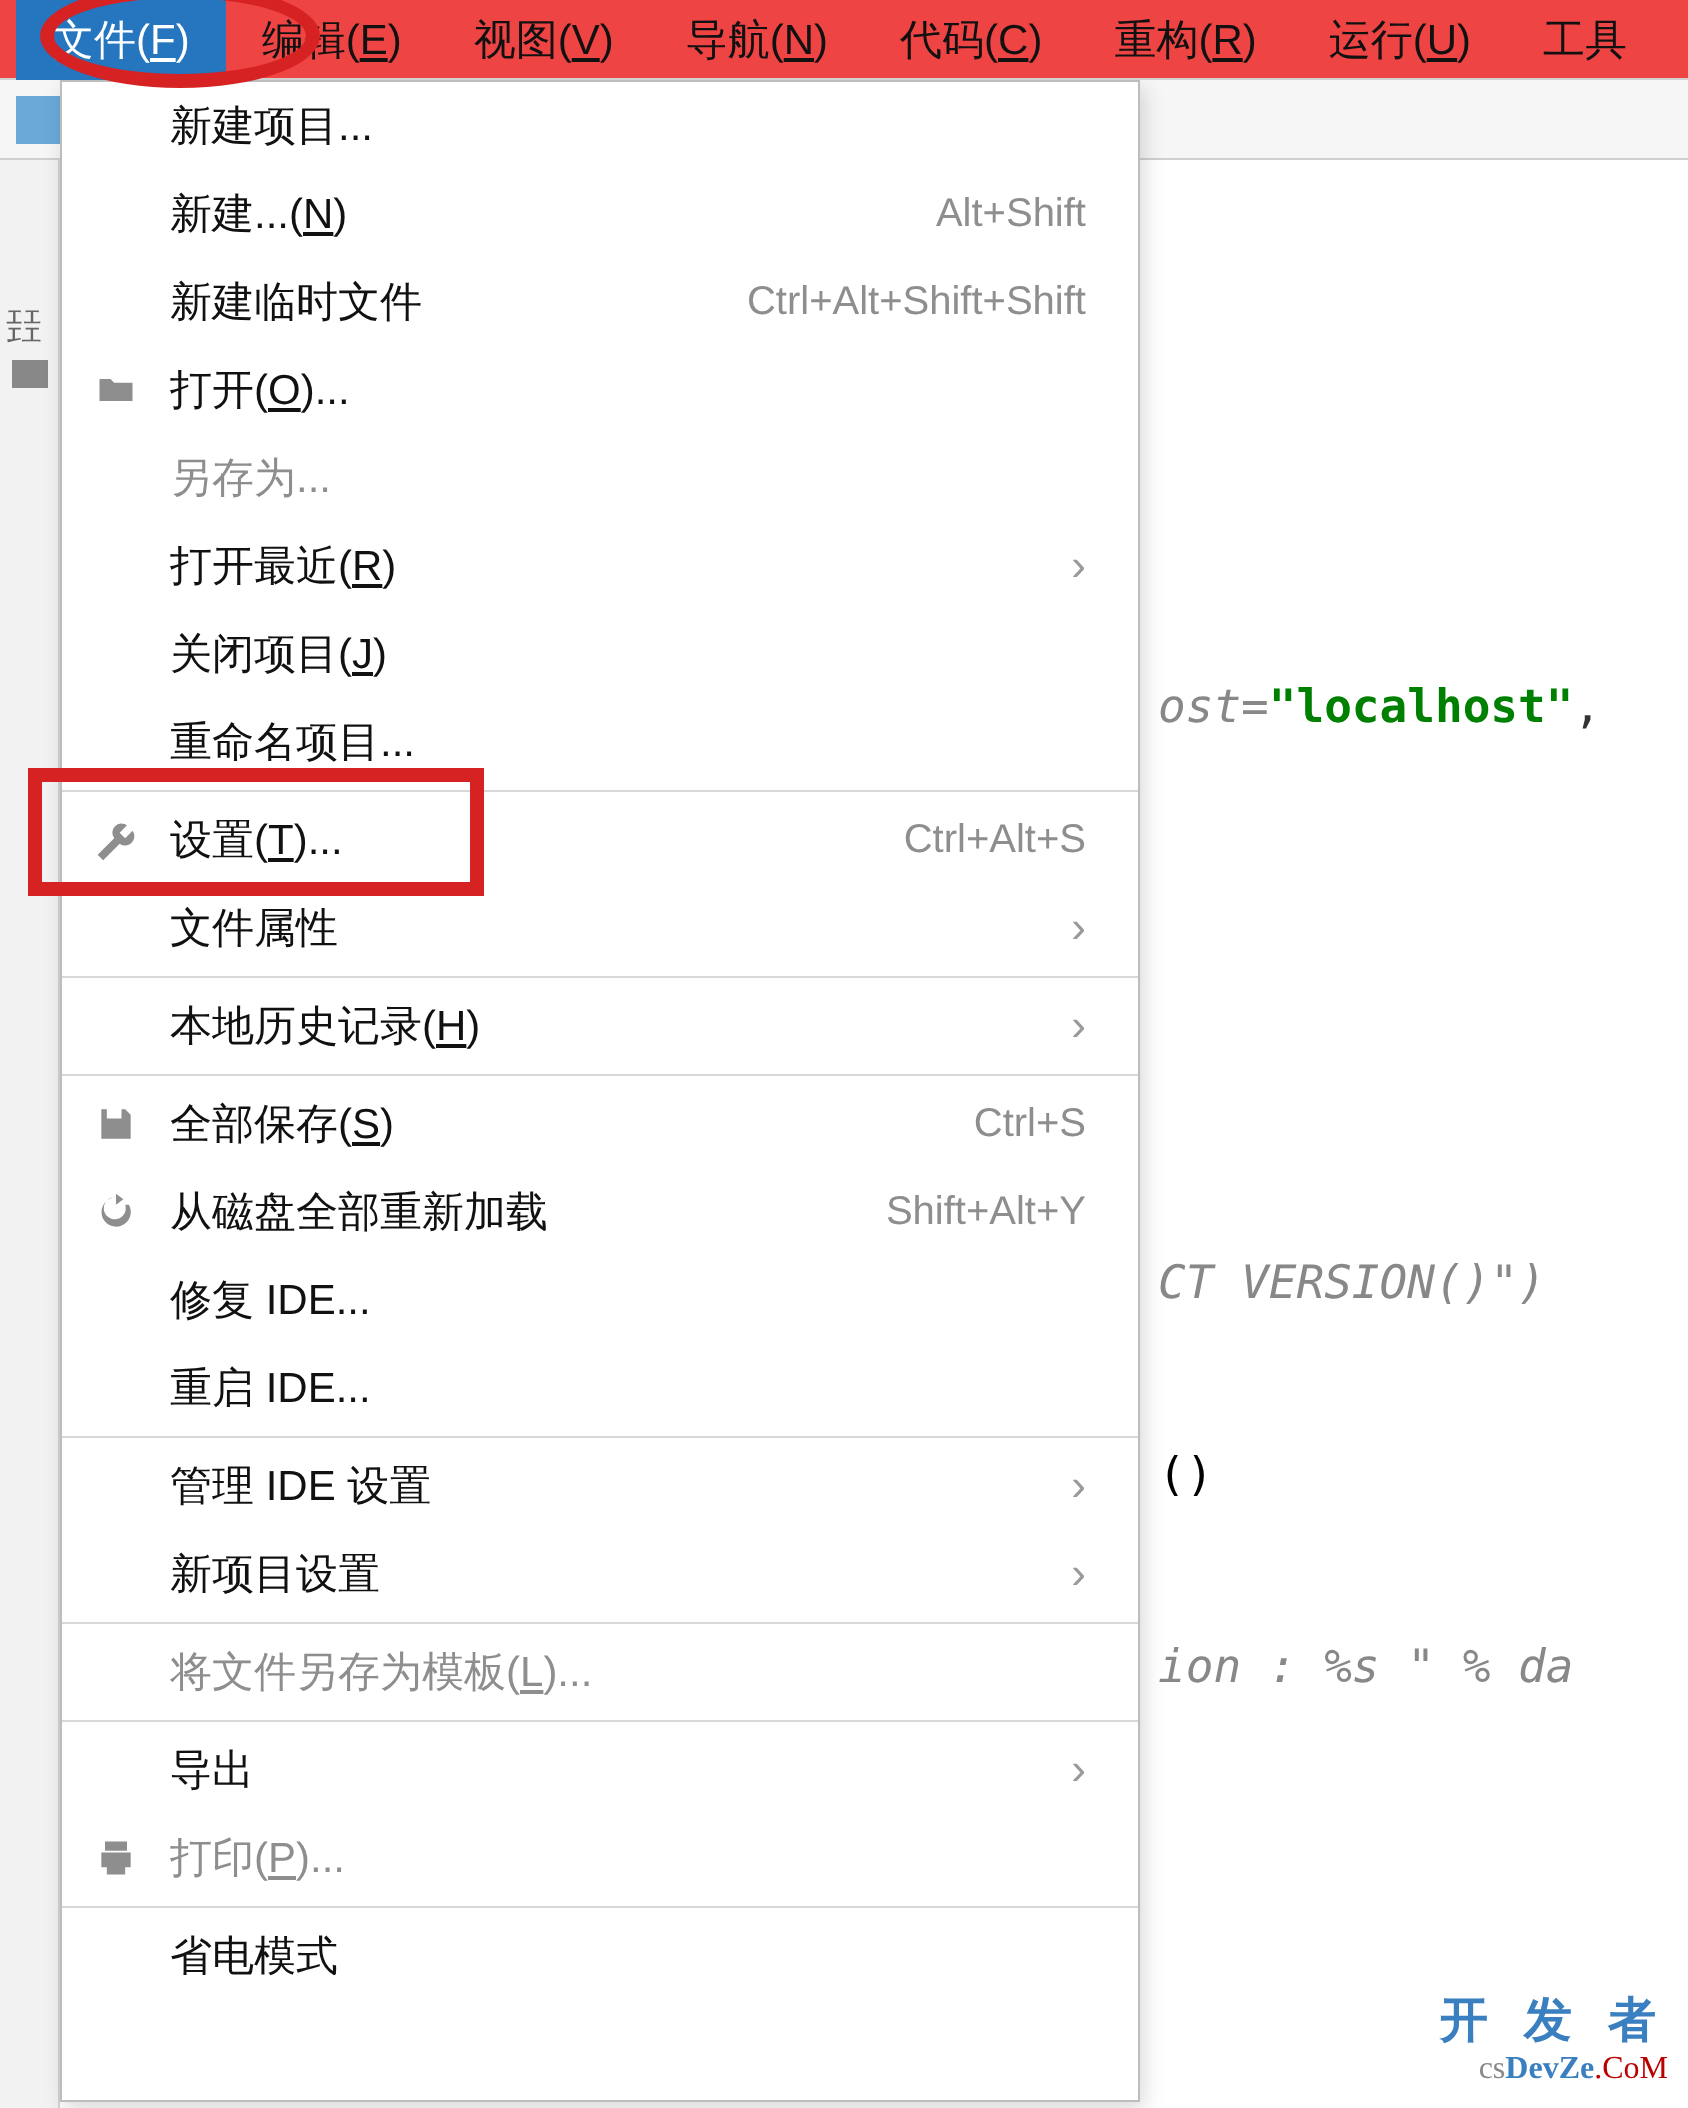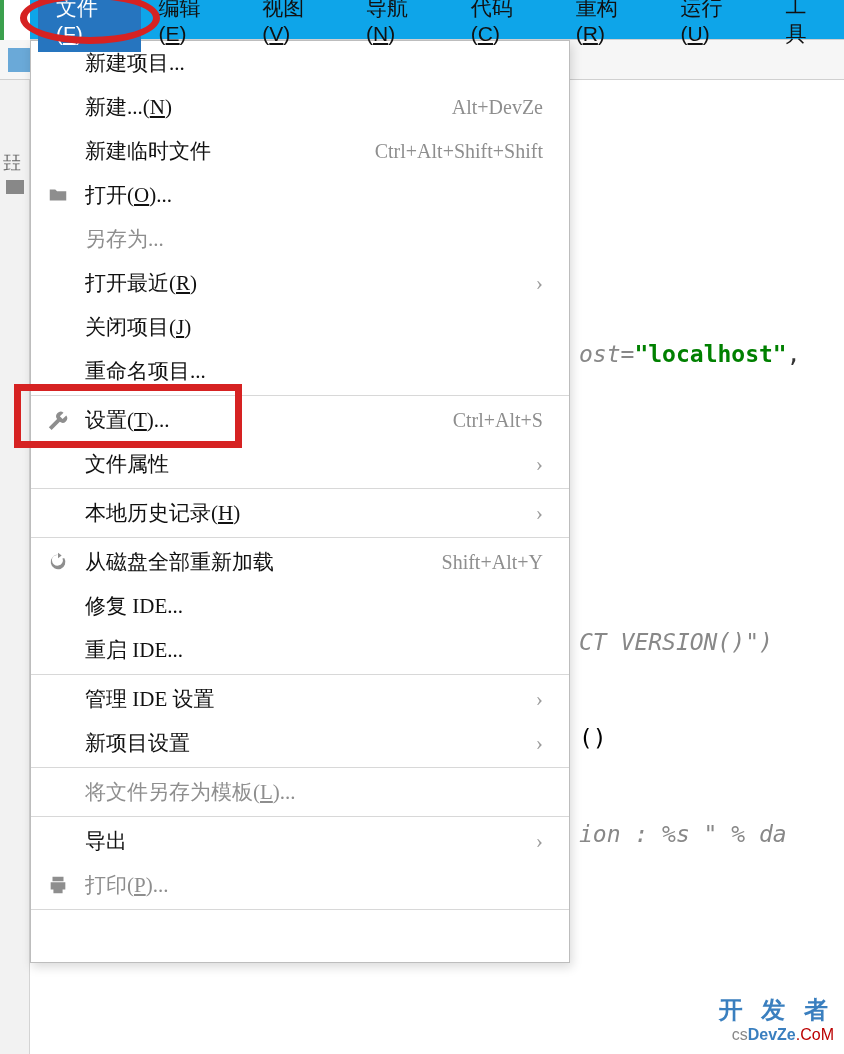--- a/index.html
+++ b/index.html
@@ -7,28 +7,27 @@
   font-family: "Microsoft YaHei", "Segoe UI", sans-serif;
   font-size: 20px;
   background: #fff;
   width: 844px;
   height: 1054px;
   overflow: hidden;
   position: relative;
 }
 .menubar {
   height: 40px;
-  background: #0ea5e9;
+  background: #ef4444;
   border-bottom: 1px solid #d0d0d0;
   display: flex;
   align-items: center;
   padding-left: 8px;
   position: relative;
   z-index: 5;
-  margin-left: 30px;
 }
 .green-strip {
   position: absolute;
   left: 0; top: 0;
   width: 4px; height: 40px;
   background: #3ba04d;
 }
 .menubar .menu-item {
   padding: 6px 18px;
   font-size: 21px;
@@ -91,21 +90,20 @@
 }
 .dd-row {
   display: flex;
   align-items: center;
   height: 44px;
   padding: 0 26px 0 14px;
   color: #111;
   font-size: 21px;
   position: relative;
   cursor:pointer;
-  font-family:Liberation Serif, serif;
 }
 .dd-row .icon {
   width: 26px; height: 26px;
   margin-right: 14px;
   display:flex; align-items:center; justify-content:center;
   color:#8e8e8e;
   flex:0 0 26px;
 }
 .dd-row .icon.blank { visibility:hidden; }
 .dd-row .label { flex: 1; white-space: nowrap; }
@@ -136,21 +134,21 @@
 .editor .line { height: 44px; line-height:44px; padding-left:4px; }
 .kw-green { color:#008000; font-weight:bold; }
 .kw-gray { color:#888; font-style:italic; }
 .kw-black { color:#000; }
 .kw-var { color:#888; font-style:italic; }
 
 .watermark {
   position:absolute;
   right:10px; bottom:10px;
   text-align:right;
-  font-family: Liberation Sans, sans-serif;
+  font-family: Liberation Serif, serif;
 }
 .watermark .row1 { color:#3a7fbf; font-size:24px; letter-spacing:6px; font-weight:bold; }
 .watermark .row2 { color:#888; font-size:16px; }
 .watermark .row2 .red { color:#b00; }
 .watermark .row2 .blue { color:#3a7fbf; font-weight:bold; }
 </style>
 </head>
 <body>
 
 <div class="green-strip"></div>
@@ -178,21 +176,21 @@
 </div>
 
 <div class="dropdown" id="dropdown">
     <div class="dd-row">
       <span class="icon blank"></span>
       <span class="label"><span>新建项目...</span><span class="underline"></span><span></span></span>
     </div>
     <div class="dd-row">
       <span class="icon blank"></span>
       <span class="label"><span>新建...(</span><span class="underline">N</span><span>)</span></span>
-      <span class="shortcut">Alt+DevZe</span>
+      <span class="shortcut">Alt+Shift</span>
     </div>
     <div class="dd-row">
       <span class="icon blank"></span>
       <span class="label"><span>新建临时文件</span><span class="underline"></span><span></span></span>
       <span class="shortcut">Ctrl+Alt+Shift+Shift</span>
     </div>
     <div class="dd-row">
       <span class="icon">
         <svg width="22" height="22" viewBox="0 0 24 24">
           <path fill="#8e8e8e" d="M3 6h6l2 2h10v10H3z"></path>
@@ -235,20 +233,29 @@
     <div class="dd-sep"></div>
     <div class="dd-row">
       <span class="icon blank"></span>
       <span class="label"><span>本地历史记录(</span><span class="underline">H</span><span>)</span></span>
       <span class="chev">›</span>
     </div>
     <div class="dd-sep"></div>
     <div class="dd-row">
       <span class="icon">
         <svg width="22" height="22" viewBox="0 0 24 24">
+          <path fill="#8e8e8e" d="M4 4h13l3 3v13H4zM7 4v5h8V4zM7 14h10v6H7z"></path>
+        </svg>
+      </span>
+      <span class="label"><span>全部保存(</span><span class="underline">S</span><span>)</span></span>
+      <span class="shortcut">Ctrl+S</span>
+    </div>
+    <div class="dd-row">
+      <span class="icon">
+        <svg width="22" height="22" viewBox="0 0 24 24">
           <path fill="#8e8e8e" d="M12 4a8 8 0 107 4h-2a6 6 0 11-5-4V2l4 3-4 3z"></path>
         </svg>
       </span>
       <span class="label"><span>从磁盘全部重新加载</span><span class="underline"></span><span></span></span>
       <span class="shortcut">Shift+Alt+Y</span>
     </div>
     <div class="dd-row">
       <span class="icon blank"></span>
       <span class="label"><span>修复 IDE...</span><span class="underline"></span><span></span></span>
     </div>
@@ -280,20 +287,24 @@
     </div>
     <div class="dd-row disabled">
       <span class="icon">
         <svg width="22" height="22" viewBox="0 0 24 24">
           <path fill="#8e8e8e" d="M6 3h12v5H6zM4 9h16v8h-3v4H7v-4H4zM8 16h8v4H8z"></path>
         </svg>
       </span>
       <span class="label"><span>打印(</span><span class="underline">P</span><span>)...</span></span>
     </div>
     <div class="dd-sep"></div>
+    <div class="dd-row">
+      <span class="icon blank"></span>
+      <span class="label"><span>省电模式</span><span class="underline"></span><span></span></span>
+    </div>
     <div class="dd-row">
       <span class="icon blank"></span>
       <span class="label"></span>
     </div>
   </div>
 
 <div class="red-box"></div>
 
 <div class="editor">
   <div class="line"><span class="kw-var">ost=</span><span class="kw-green">"localhost"</span><span>,</span></div>

